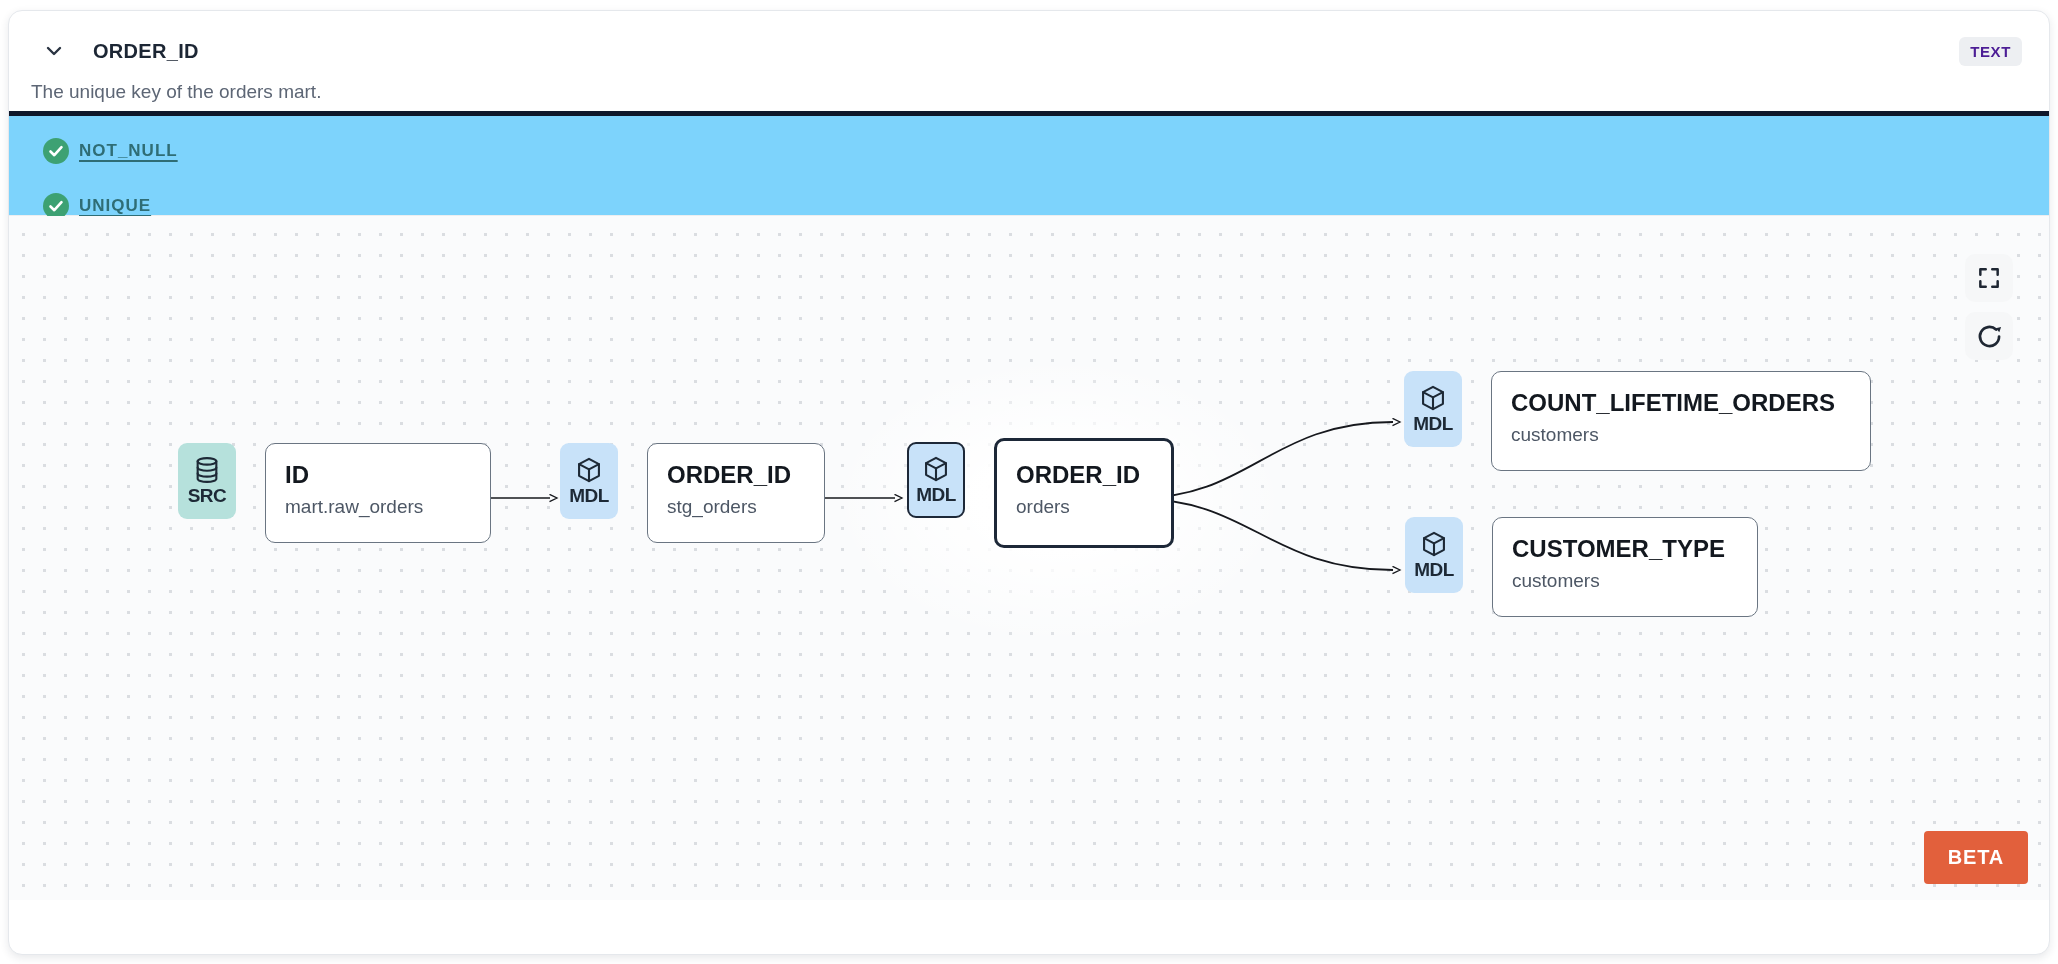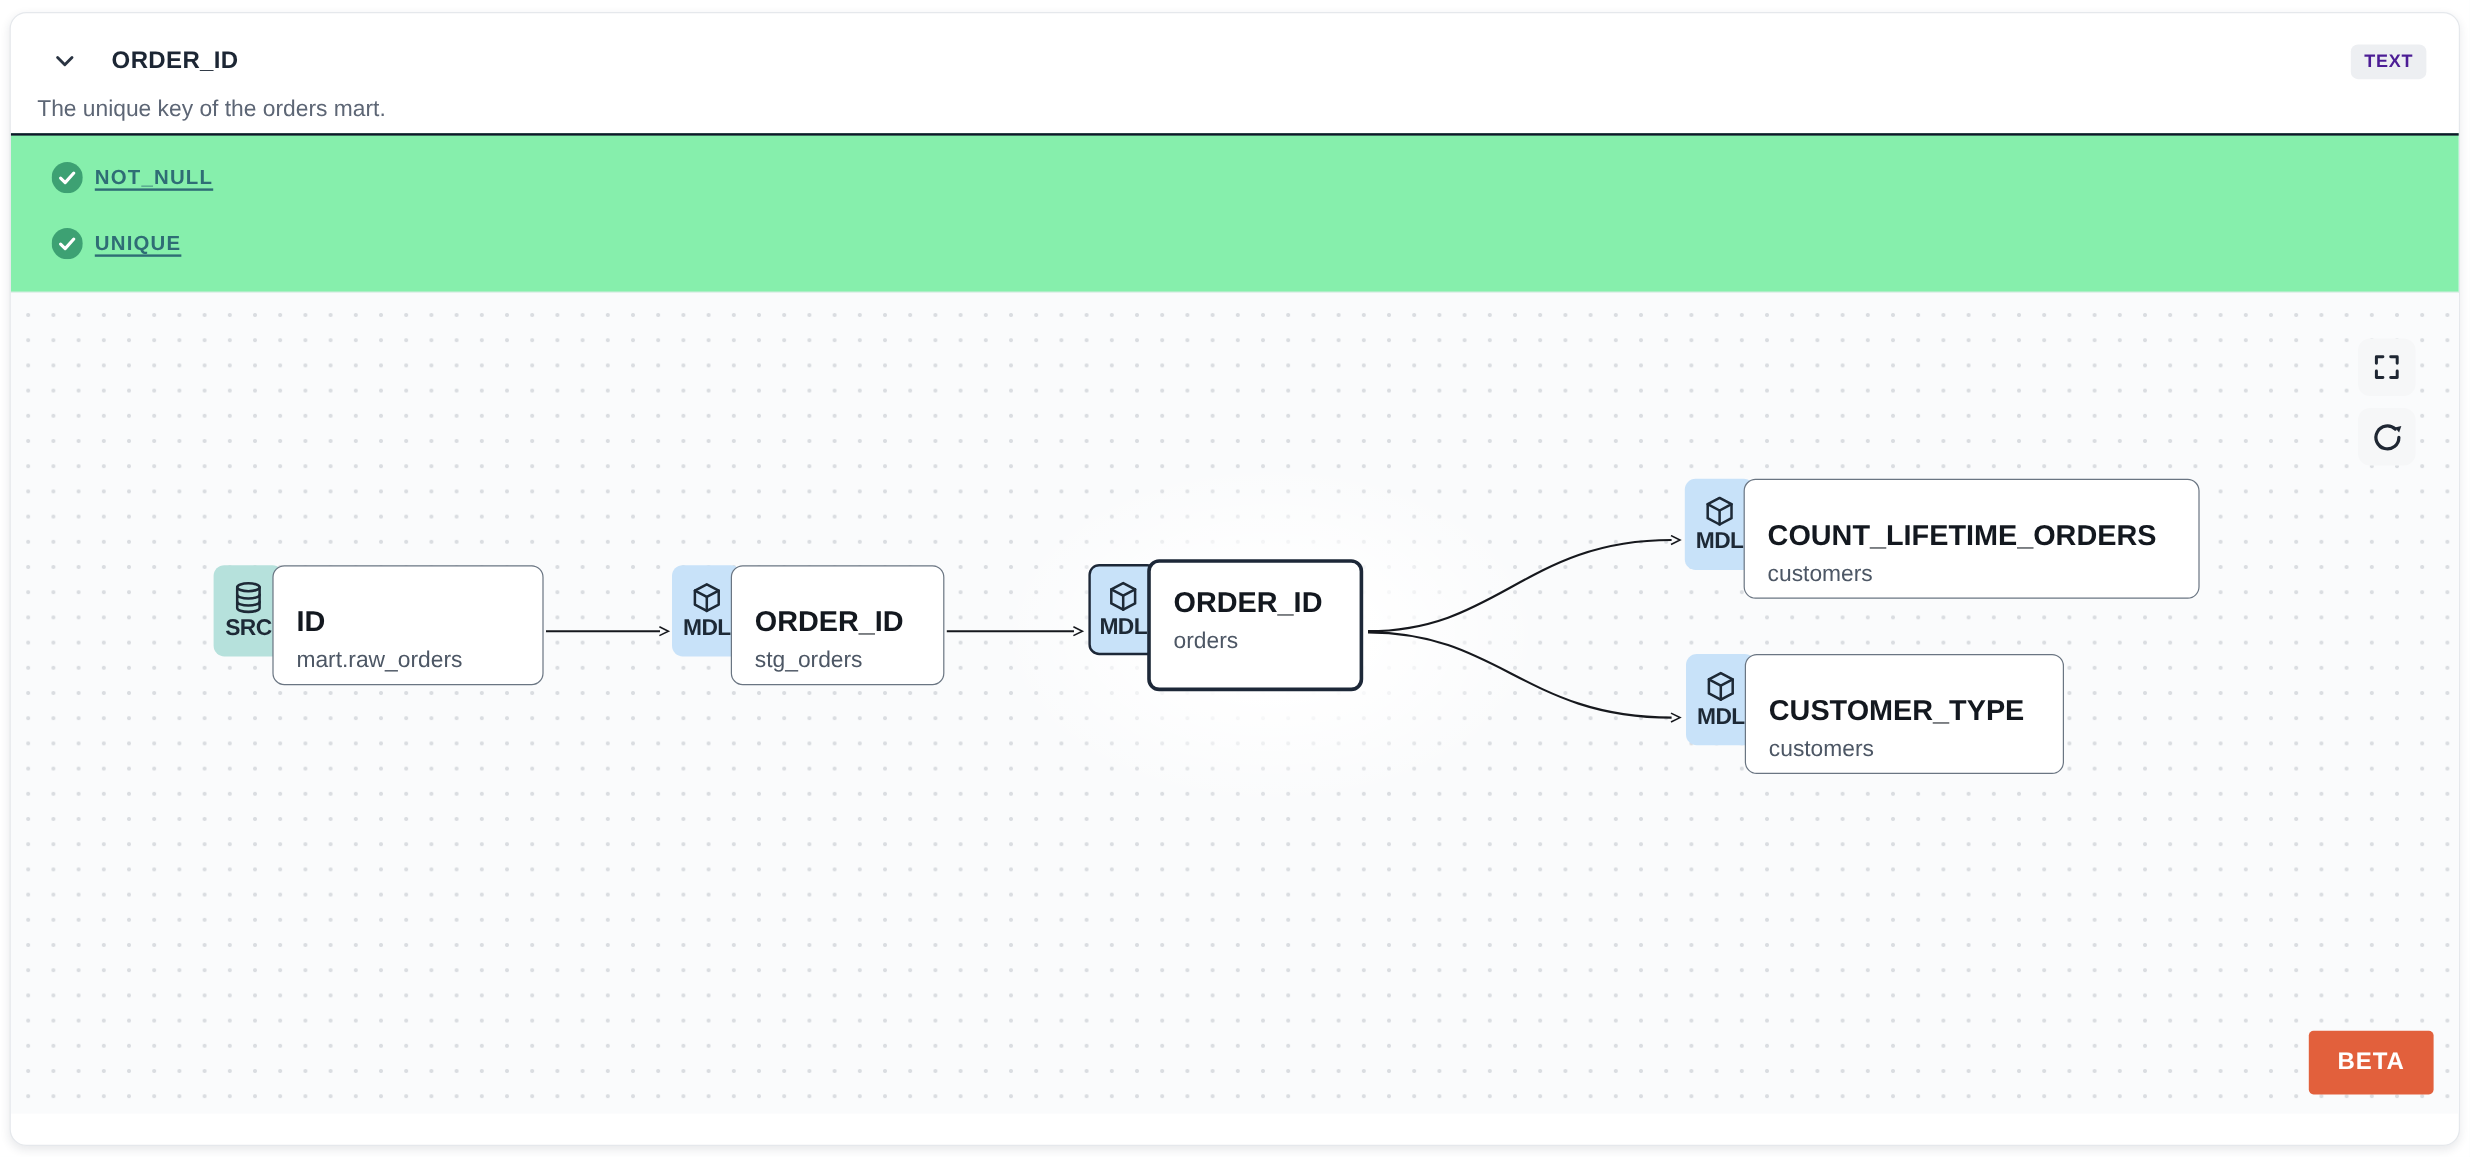--- a/index.html
+++ b/index.html
@@ -31,22 +31,22 @@
   .spacer { flex:1; }
   .type-badge {
     background:#edeff2; color:#4c1d95; font-size:15px; font-weight:700;
     letter-spacing:.6px; padding:6px 11px; border-radius:6px;
   }
   .description {
     padding:14px 30px 8px 22px; font-size:19px; color:#5d6675;
   }
   
   .tests {
-    background:#86efac; border-top:2px solid #0f172a; border-bottom:1px solid #eceef0;
-    height:133px; padding:21px 0 0 34px;
+    background:#7dd3fc; border-top:5px solid #0f172a; border-bottom:1px solid #eceef0;
+    height:105px; padding:21px 0 0 34px;
   }
   .test-row { display:flex; align-items:center; gap:10px; height:27px; margin-bottom:28px; }
   .check-circle { width:26px; height:26px; flex:0 0 auto; display:block; }
   .test-link {
     font-size:17px; font-weight:600; letter-spacing:1px; color:#2f6d75;
     text-decoration:underline; text-underline-offset:4px; text-decoration-thickness:1.5px;
     cursor:pointer;
   }
   
   .canvas {
@@ -65,21 +65,21 @@
     width:58px; height:76px; border-radius:9px; margin-right:-9px; z-index:1;
     display:flex; flex-direction:column; align-items:center; justify-content:center; gap:1px;
     color:#1d2936;
   }
   .node-badge .blabel { font-size:19px; font-weight:700; letter-spacing:-.5px; }
   .badge-src { background:#b6e1dc; }
   .badge-mdl { background:#c8e2f9; }
   .node-card {
     position:relative; z-index:2; background:#ffffff;
     border:1.3px solid #6a7582; border-radius:10px;
-    padding:33px 20px 0 19px; height:100px;
+    padding:17px 20px 0 19px; height:100px;margin-left:38px;
   }
   .node-title { font-size:24px; font-weight:600; color:#13181f; white-space:nowrap; line-height:28px; }
   .node-sub { font-size:19px; color:#4d5765; margin-top:7px; white-space:nowrap; }
   .node-selected .node-badge { border:2.5px solid #1d2838; }
   .node-selected .node-card { border:3.2px solid #1d2838; height:110px; padding-top:20px; }
   
   .n-src   { left:169px; top:227px; }
   .n-src   .node-card { width:226px; }
   .n-stg   { left:551px; top:227px; }
   .n-stg   .node-card { width:178px; }

